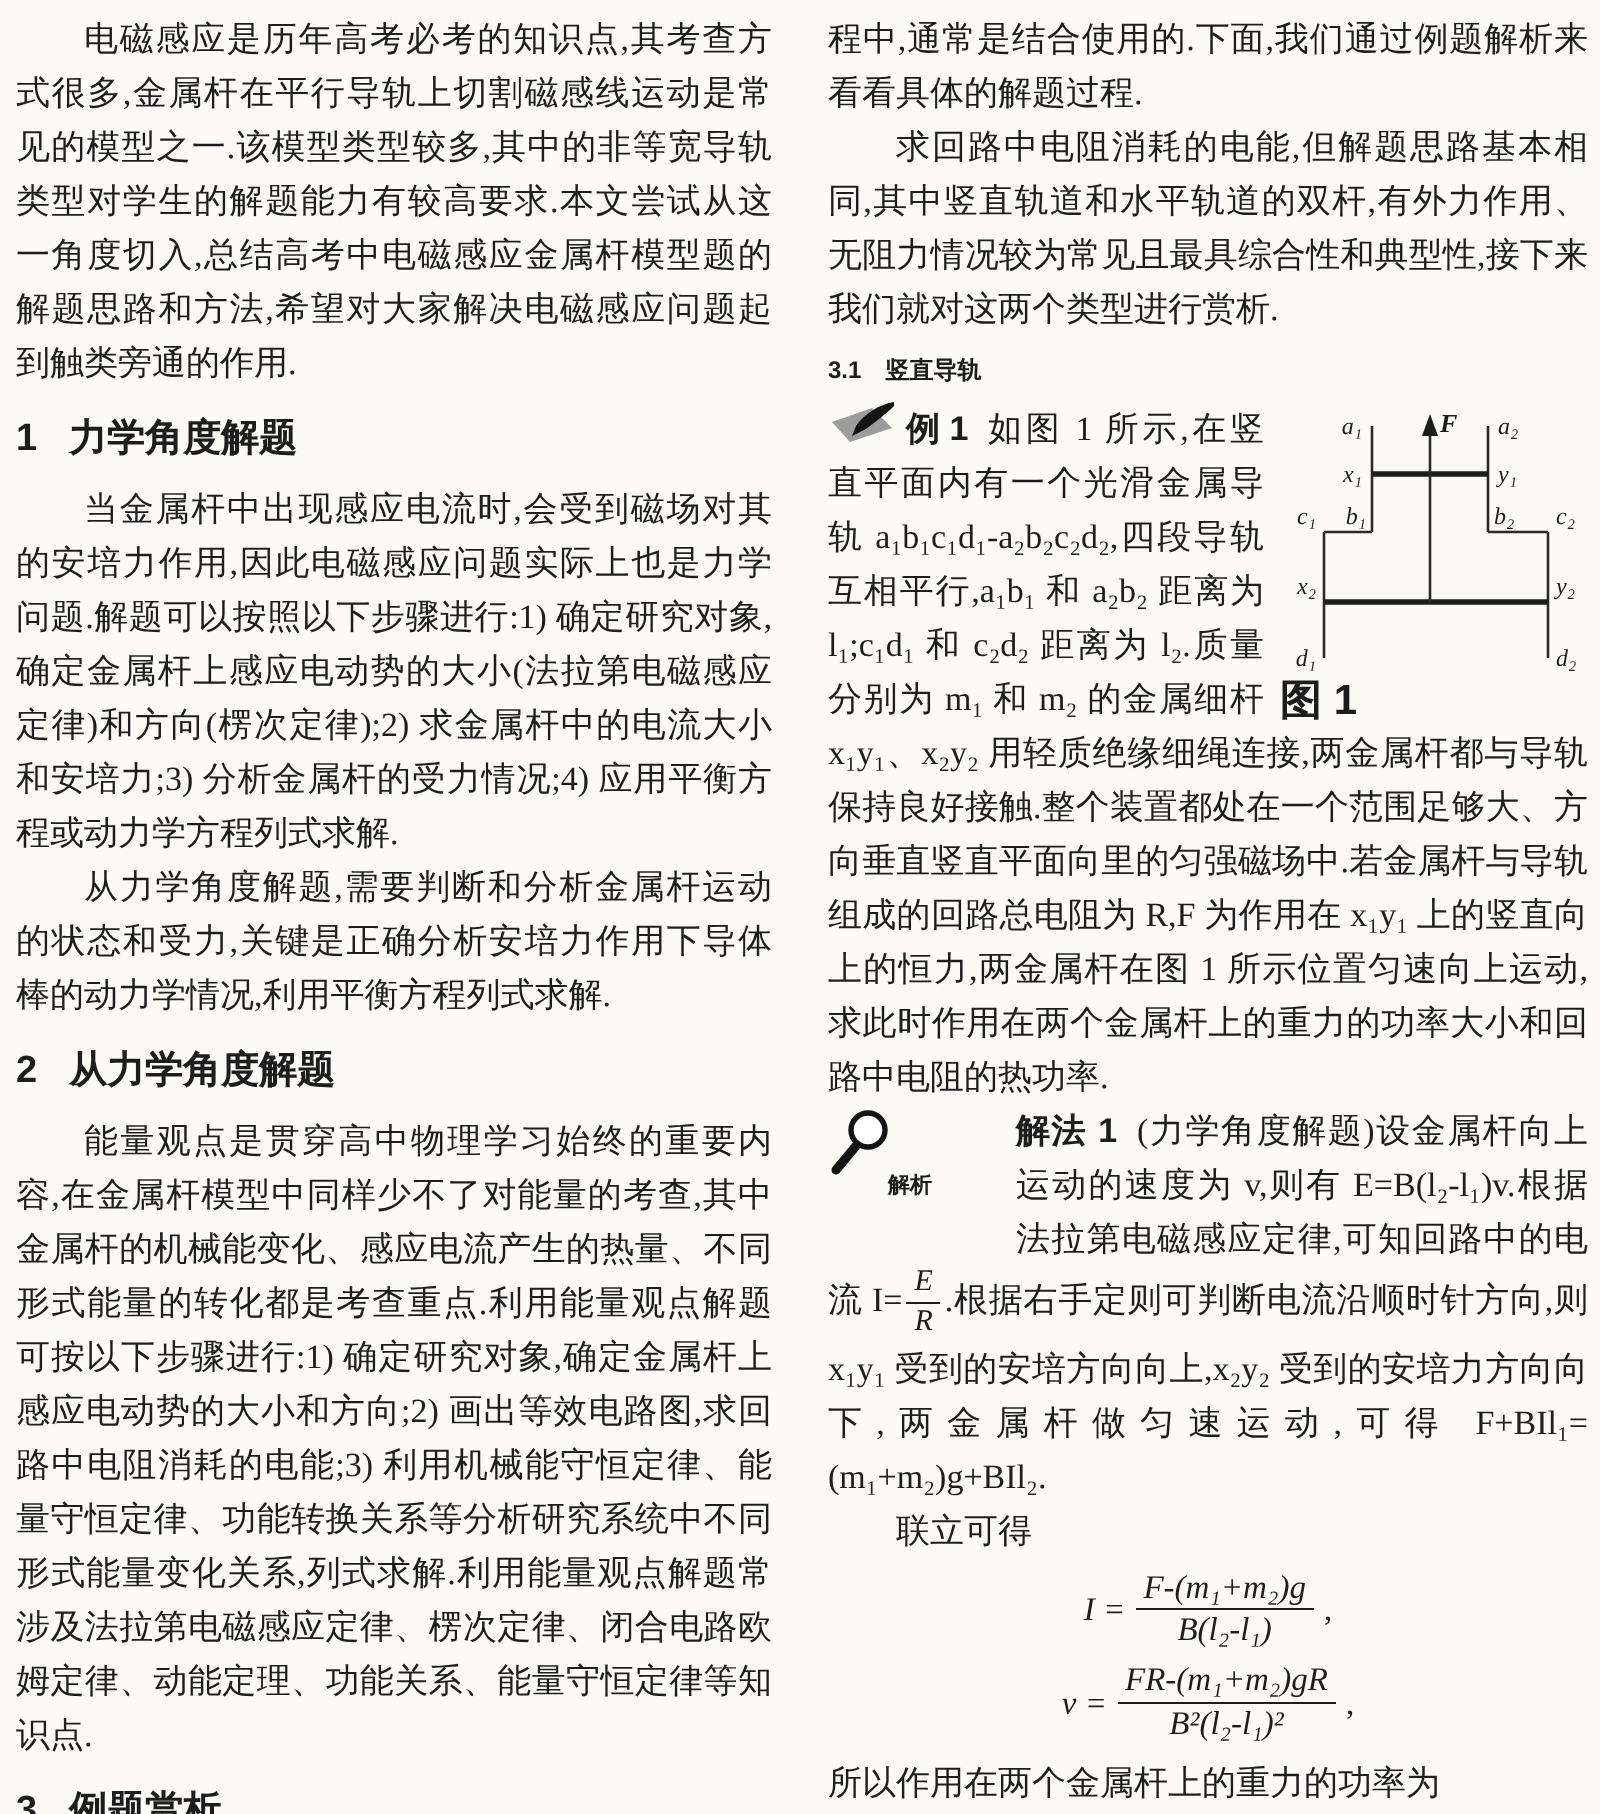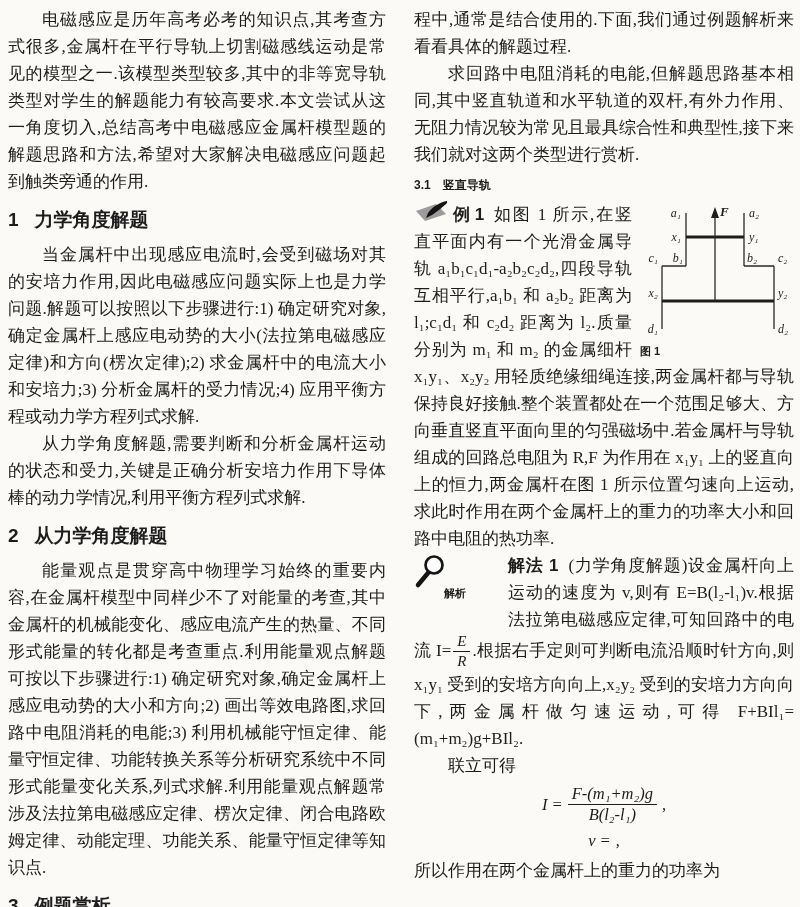--- a/index.html
+++ b/index.html
@@ -31,21 +31,21 @@
     font-family:"Liberation Sans","DejaVu Sans",sans-serif;
     font-weight:bold; font-size:12px; line-height:24px;
     margin:5px 0 4px 0; text-align:left;
   }
   .figure-box {
     float:right; width:154px; margin:2px 0 2px 8px;
     text-align:left; line-height:18px;
   }
   .figure-caption {
     font-family:"Liberation Sans","DejaVu Sans",sans-serif;
-    font-weight:bold; font-size:11px; margin-top:1px;
+    font-weight:bold; font-size:21px; margin-top:1px;
   }
   .fig-label { font-style:italic; font-size:12px; fill:#1d1d1d;
     font-family:"Liberation Serif","DejaVu Serif",serif; }
   .fig-label-f { font-style:italic; font-size:13px; font-weight:bold; }
   .example-lead { display:inline-flex; align-items:flex-start; gap:5px; margin-right:8px; vertical-align:-3px; }
   .example-label, .method-label {
     font-family:"Liberation Sans","DejaVu Sans",sans-serif;
     font-weight:bold; font-size:17px; white-space:nowrap;
   }
   .method-label { margin-right:10px; }
@@ -173,20 +173,24 @@
         <span class="mvar">I =</span>
         <span class="frac">
           <span class="num">F-(m₁+m₂)g</span>
           <span class="den">B(l₂-l₁)</span>
         </span>
         <span class="tail">,</span>
       </div>
 
       <div class="eq">
         <span class="mvar">v =</span>
+        <span class="frac">
+          <span class="num">FR-(m₁+m₂)gR</span>
+          <span class="den">B²(l₂-l₁)²</span>
+        </span>
         <span class="tail">,</span>
       </div>
 
       <p>所以作用在两个金属杆上的重力的功率为</p>
 
     </div>
   </div>
 </div>
 
 </body></html>

